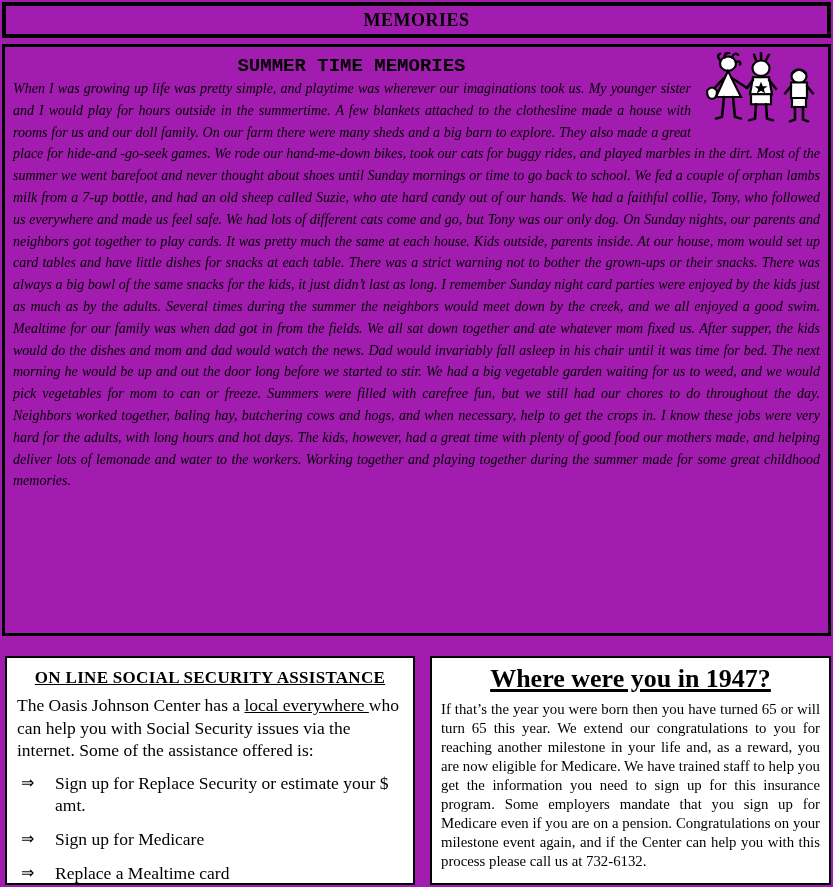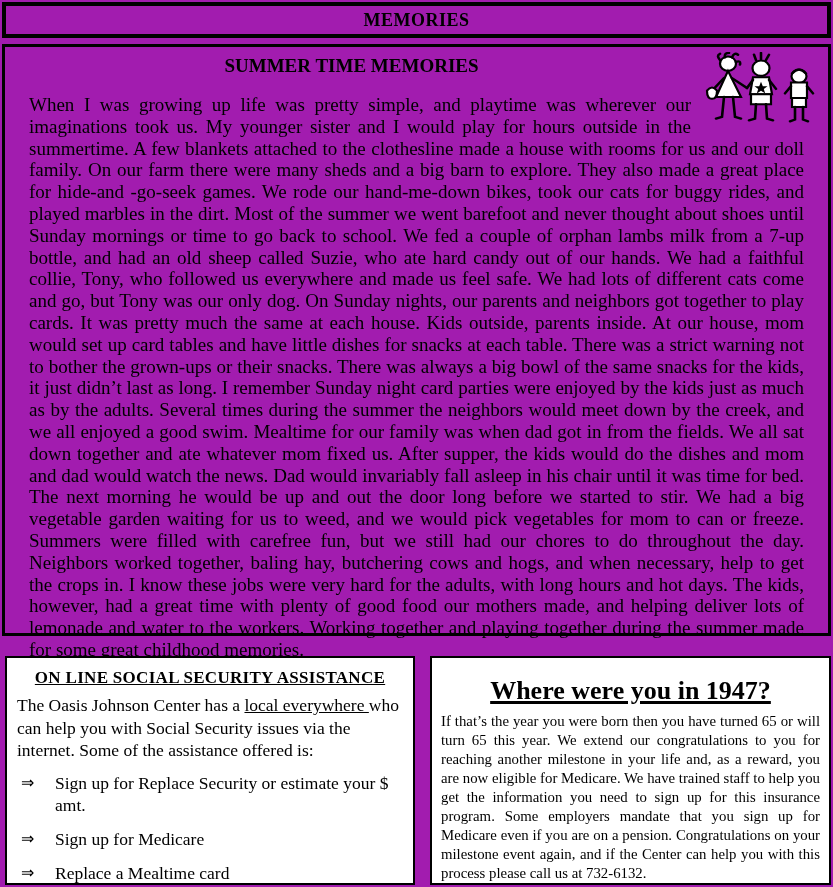--- a/index.html
+++ b/index.html
@@ -12,31 +12,31 @@
     border:4px solid #000; box-sizing:border-box;
     display:flex; align-items:center; justify-content:center;
   }
   .masthead h1 { margin:0; font-size:18px; font-weight:bold; letter-spacing:0.5px; }
   .article-box {
     position:absolute; left:2px; top:44px; width:829px; height:592px;
     border:3px solid #000; box-sizing:border-box; padding:5px 7px 6px 7px;
   }
   .clipart { float:right; width:120px; height:72px; margin:0 0 2px 10px; }
   .clipart svg { width:100%; height:100%; }
-  .article-title { margin:3px 0 0 0; text-align:center; font-size:19px; font-weight:bold; }
+  .article-title { margin:3px 0 0 0; text-align:center; font-size:19px; font-weight:bold;font-family:Liberation Mono, monospace; }
   .article-byline { margin:5px 0 6px 0; text-align:center; font-size:16px; }
   .article-body {
-    margin:17px; font-size:19px; line-height:21.8px; text-align:justify;
+    margin:1px; font-size:14px; line-height:21.8px; text-align:justify;font-style:italic;
   }
   .bottom-left, .bottom-right {
     position:absolute; top:656px; height:229px; border:2px solid #000;
     box-sizing:border-box; background:#fff;
   }
   .bottom-left  { left:5px;  width:410px; padding:6px 10px; }
-  .bottom-right { left:430px; width:401px; padding:12px 9px; }
+  .bottom-right { left:430px; width:401px; padding:0 9px; }
   .ss-heading {
     margin:4px 0 6px 0; text-align:center; font-size:17px; font-weight:bold;
     text-decoration:underline; letter-spacing:0.3px;
   }
   .ss-intro { margin:0 0 10px 0; font-size:17.5px; line-height:22.5px; }
   .ss-underline { text-decoration:underline; }
   .ss-list { margin:0; }
   .ss-item { display:flex; margin:0 0 12px 0; font-size:17.5px; line-height:22px; }
   .ss-arrow { width:24px; flex:0 0 24px; margin-left:4px; font-size:16px; }
   .ss-item-text { flex:1; padding-left:10px; }

